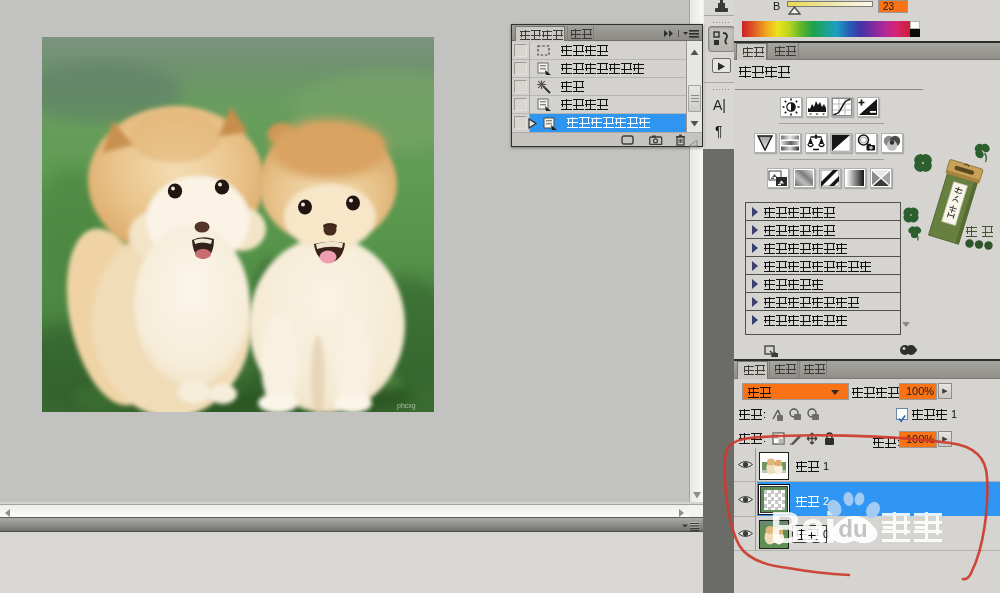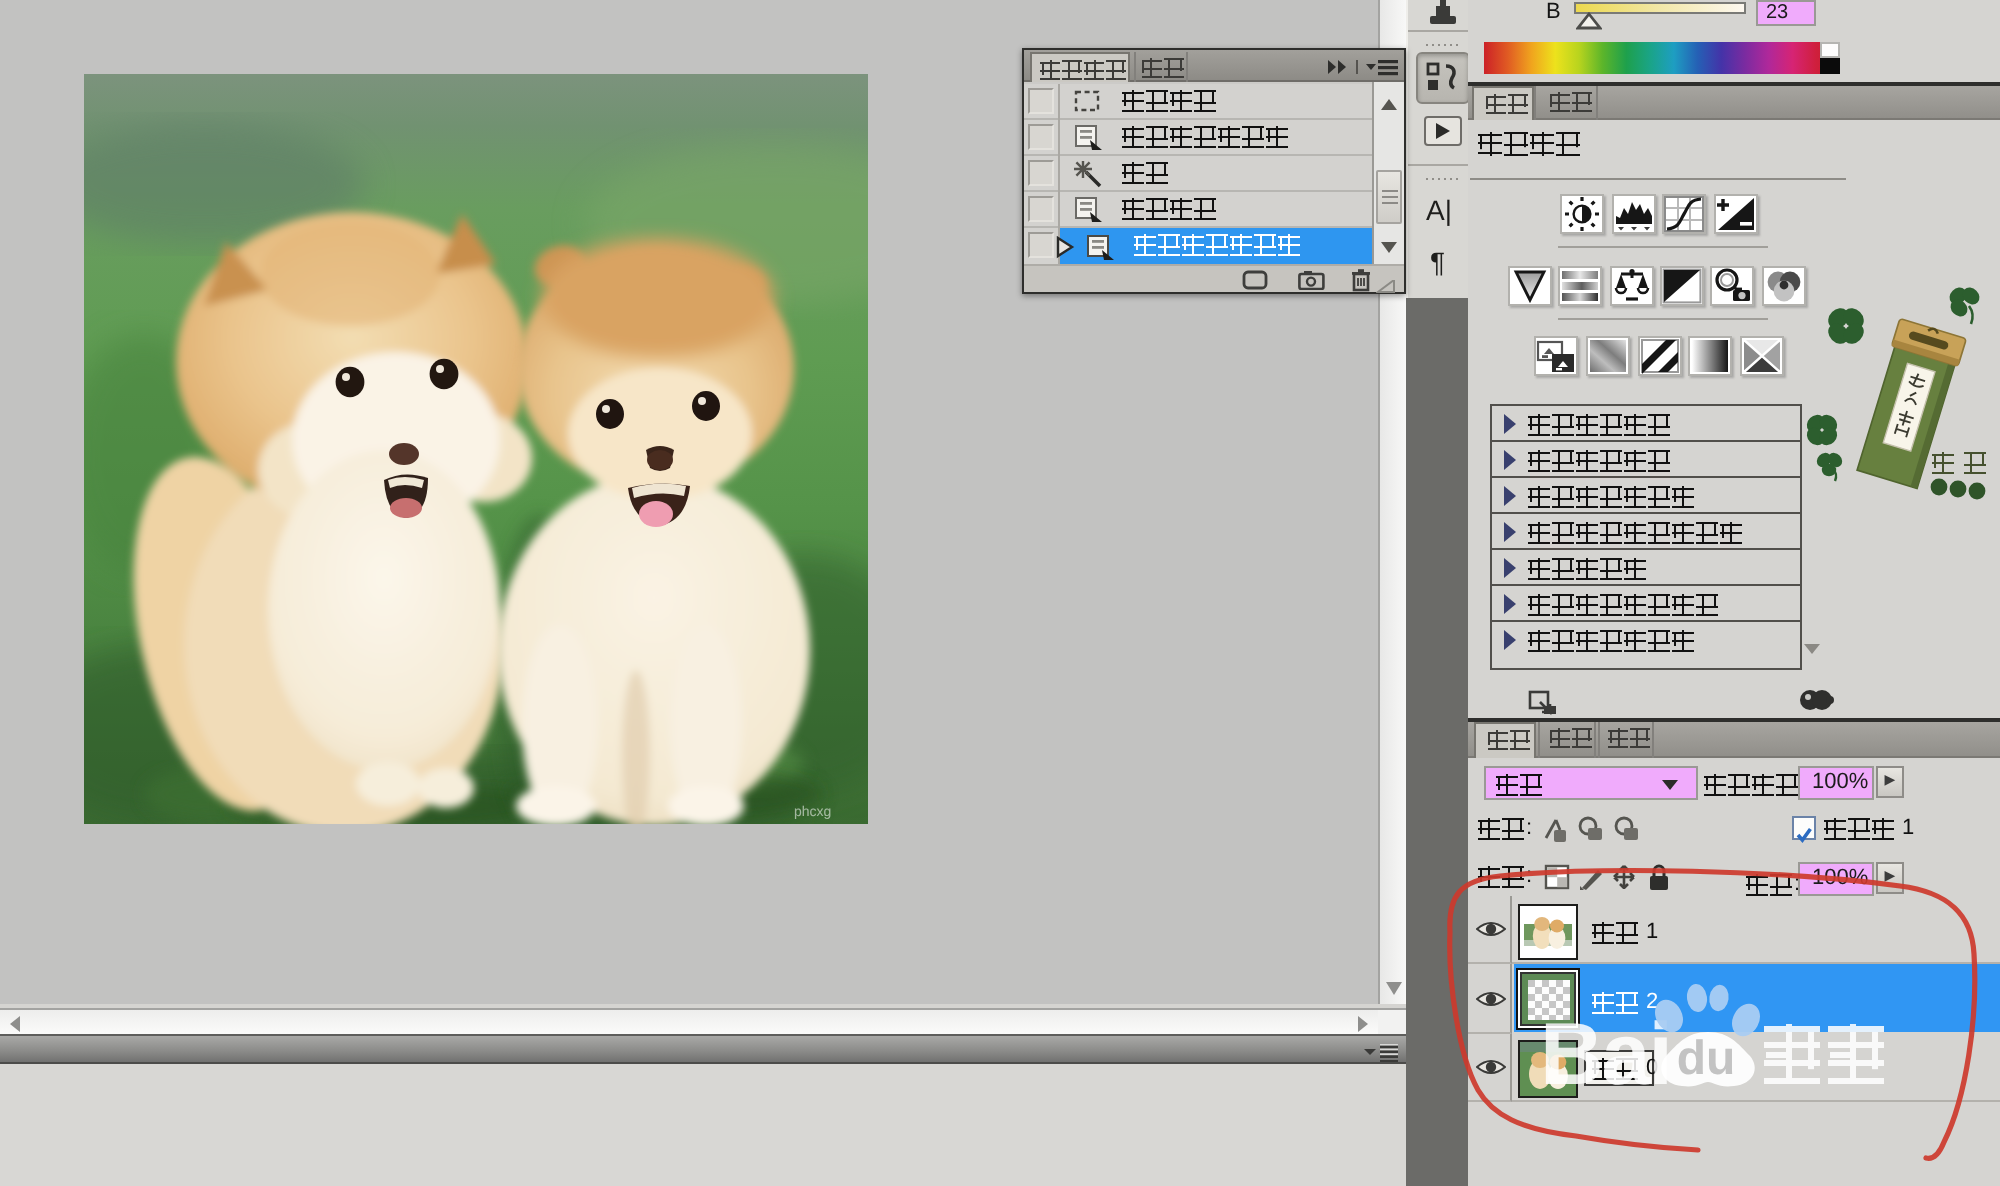--- a/index.html
+++ b/index.html
@@ -30,21 +30,21 @@
 
 #iconstrip{left:703px;top:0;width:34px;height:149px;background:#d8d7d3;border-left:1px solid #efeeea;}
 .isep{position:absolute;left:0;width:34px;height:1px;background:#a9a7a2;}
 .idots{position:absolute;left:8px;width:18px;height:4px;background-image:radial-gradient(#908e89 28%,transparent 32%);background-size:3px 3px;}
 
 #rpanel{left:734px;top:0;width:266px;height:593px;background:#d5d4d1;}
 .blackline{position:absolute;left:0;width:266px;height:2px;background:#2e2e2c;}
 .tabbar{position:absolute;left:0;width:266px;height:17px;background:linear-gradient(#a7a5a0,#918f8a);border-bottom:1px solid #7b7974;}
 .tab{position:absolute;top:0;height:17px;padding-top:3px;text-align:center;border-left:1px solid #82807c;border-right:1px solid #82807c;background:transparent;}
 .tabon{background:#cbc9c3 !important;border:1px solid #77756f !important;border-bottom:none !important;}
-.white-box{position:absolute;background:#f0abfc;border:1px solid #9a9995;font-size:11px;color:#1c1c1c;}
+.white-box{position:absolute;background:#f97316;border:1px solid #9a9995;font-size:11px;color:#1c1c1c;}
 .itile{position:absolute;width:22px;height:20px;background:#fff;border:1px solid #b2b1ad;box-shadow:1px 1px 1px rgba(90,90,90,.35);}
 .psep{position:absolute;left:45px;width:105px;height:1px;background:#a19f9a;}
 
 #plist{left:11px;top:202px;width:156px;height:133px;border:1px solid #514f4b;background:#d5d4d1;}
 .prow{position:relative;height:18px;border-bottom:1px solid #514f4b;}
 .prow:last-child{border-bottom:none;}
 .ptri{position:absolute;left:6px;top:4px;width:0;height:0;border-left:6px solid #39406e;border-top:5px solid transparent;border-bottom:5px solid transparent;}
 .ptxt{position:absolute;left:18px;top:4px;}
 .spin{position:absolute;width:14px;height:16px;background:linear-gradient(#e8e6e1,#c9c7c2);border:1px solid #8e8c88;color:#3c3c3c;font-size:7px;text-align:center;line-height:14px;}
 .lrow{position:absolute;left:0;width:266px;height:34px;}

